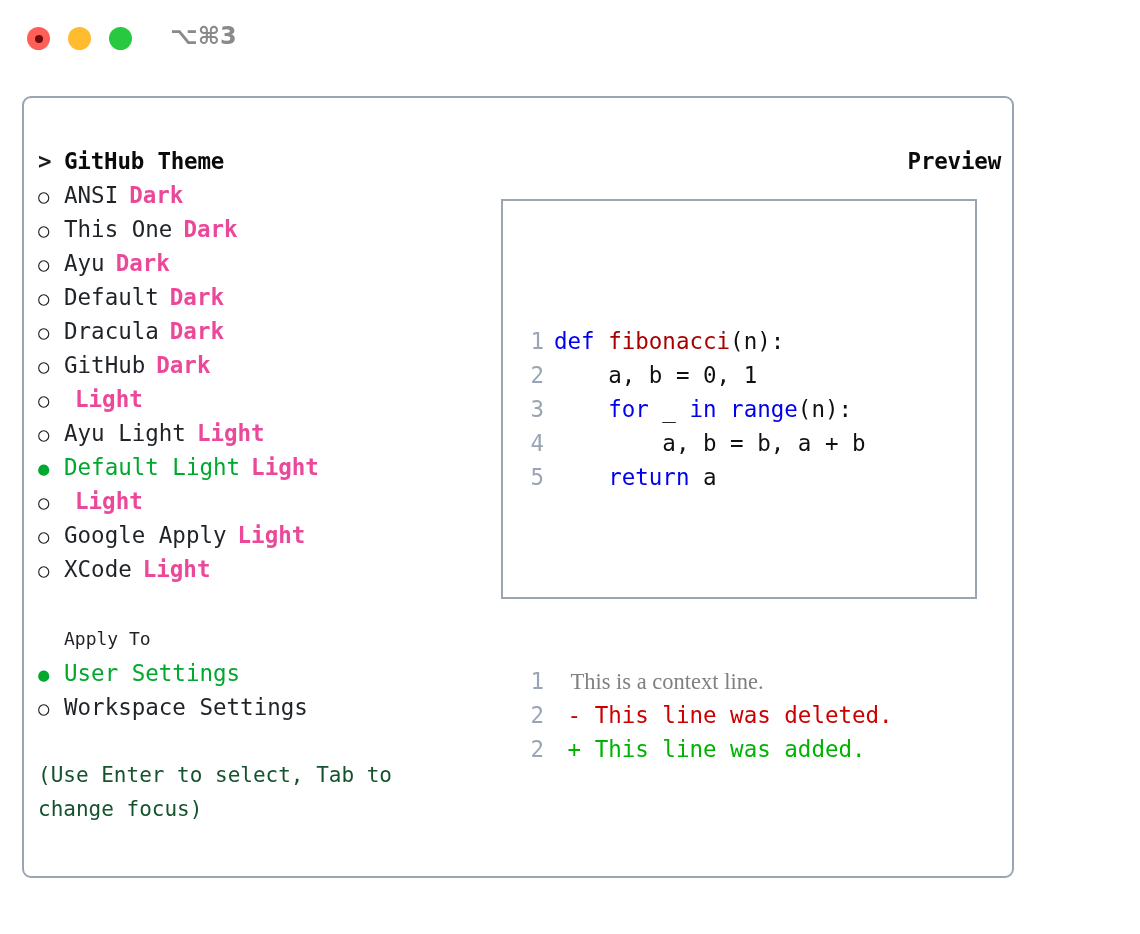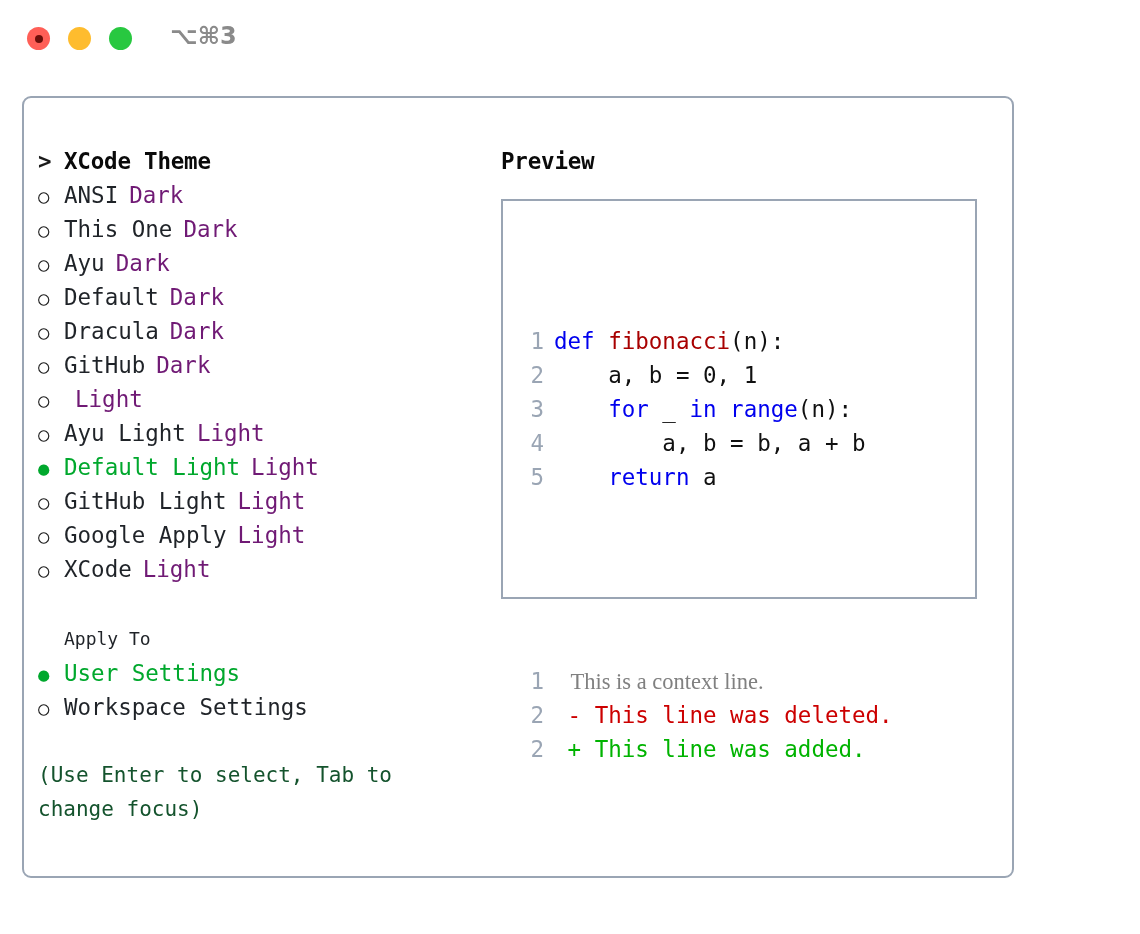--- a/index.html
+++ b/index.html
@@ -104,21 +104,21 @@
     flex: 0 0 26px;
     text-align: left;
     font-size: 19px;
     color: #1b1b1b;
   }
   .marker.filled { color: #00a82d; font-size: 19px; }
   .header-row .marker { font-size: 22.5px; font-weight: bold; }
   .header-row .label { font-weight: bold; color: #0a0a0a; letter-spacing: -0.2px;}
   .label { color: #1f2328; }
   .label.sel { color: #00a82d; }
-  .variant { color: #701a75; }
+  .variant { color: #ec4899; font-weight: bold; }
   .sp { display:inline-block; width: 11px; }
 
   .section-title {
     height: 34px;
     font-size: 18px;
     line-height: 34px;
     color: #1f2328;
     padding-left: 26px;
   }
 
@@ -138,20 +138,21 @@
     left: 477px;
     top: 46px;
     width: 500px;
   }
   .preview-title {
     font-size: 22.5px;
     line-height: 34px;
     font-weight: bold;
     color: #0a0a0a;
     letter-spacing: -0.2px;
+    text-align: right;
   }
   .preview-box {
     margin-top: 21px;
     width: 476px;
     height: 400px;
     border: 2px solid #9aa5b4;
     box-sizing: border-box;
     background: #ffffff;
     position: relative;
   }
@@ -192,34 +193,34 @@
       <span class="dot dot-green"></span>
     </div>
     <div class="title-text">⌥⌘3</div>
   </div>
 
   <div class="panel">
 
     <div class="left-col">
 
       <div class="row header-row">
-        <span class="marker">&gt;</span><span class="label">XCode Theme</span>
+        <span class="marker">&gt;</span><span class="label">GitHub Theme</span>
       </div>
 
       <div id="theme-list">
           <div class="row"><span class="marker">○</span><span class="label">ANSI</span><span class="sp"></span><span class="variant">Dark</span></div>
           <div class="row"><span class="marker">○</span><span class="label">This One</span><span class="sp"></span><span class="variant">Dark</span></div>
           <div class="row"><span class="marker">○</span><span class="label">Ayu</span><span class="sp"></span><span class="variant">Dark</span></div>
           <div class="row"><span class="marker">○</span><span class="label">Default</span><span class="sp"></span><span class="variant">Dark</span></div>
           <div class="row"><span class="marker">○</span><span class="label">Dracula</span><span class="sp"></span><span class="variant">Dark</span></div>
           <div class="row"><span class="marker">○</span><span class="label">GitHub</span><span class="sp"></span><span class="variant">Dark</span></div>
           <div class="row"><span class="marker">○</span><span class="sp"></span><span class="variant">Light</span></div>
           <div class="row"><span class="marker">○</span><span class="label">Ayu Light</span><span class="sp"></span><span class="variant">Light</span></div>
           <div class="row"><span class="marker filled">●</span><span class="label sel">Default Light</span><span class="sp"></span><span class="variant">Light</span></div>
-          <div class="row"><span class="marker">○</span><span class="label">GitHub Light</span><span class="sp"></span><span class="variant">Light</span></div>
+          <div class="row"><span class="marker">○</span><span class="sp"></span><span class="variant">Light</span></div>
           <div class="row"><span class="marker">○</span><span class="label">Google Apply</span><span class="sp"></span><span class="variant">Light</span></div>
           <div class="row"><span class="marker">○</span><span class="label">XCode</span><span class="sp"></span><span class="variant">Light</span></div>
         </div>
 
       <div class="spacer-20"></div>
 
       <div class="section-title">Apply To</div>
 
       <div id="apply-list">
           <div class="row"><span class="marker filled">●</span><span class="label sel">User Settings</span></div>

